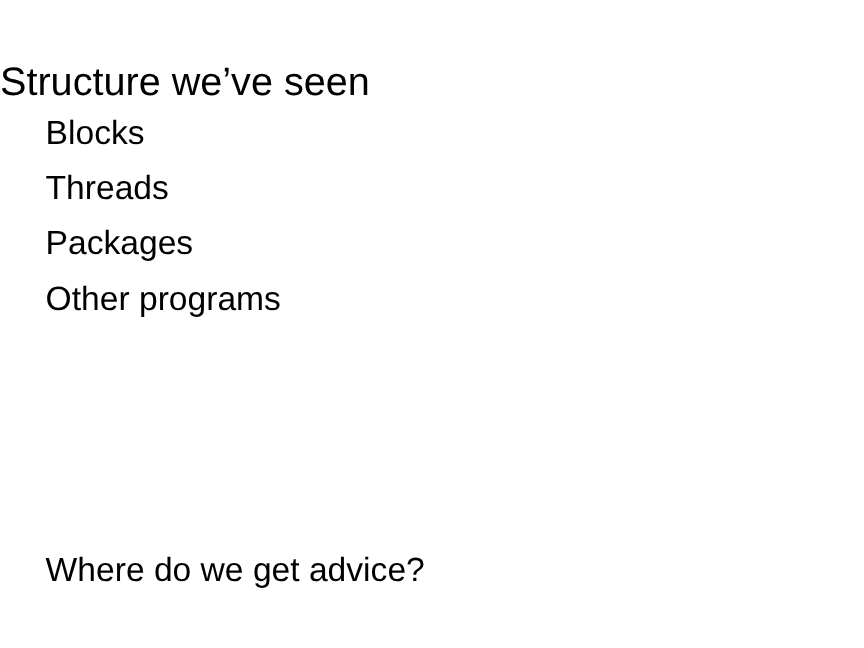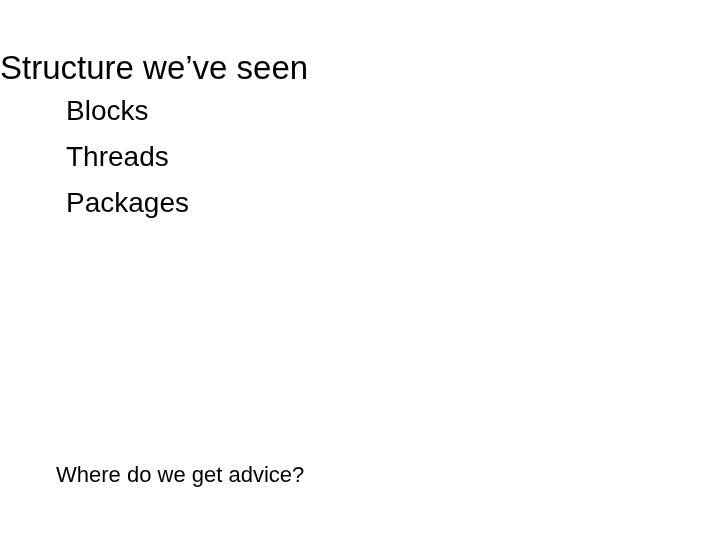--- a/index.html
+++ b/index.html
@@ -25,44 +25,44 @@
     font-size: 33px;
     line-height: 40px;
     color: #000000;
     white-space: nowrap;
   }
   .content-list {
     position: absolute;
     top: 88px;
     left: 38px;
     right: 2px;
-    margin-left: 28px;
   }
   .list-item {
     font-size: 28px;
     line-height: 46px;
     color: #000000;
     white-space: nowrap;
   }
   .question-line {
     position: absolute;
     top: 452px;
-    left: 56px;
-    font-size: 22px;
+    left: 38px;
+    font-size: 28px;
     line-height: 46px;
     color: #000000;
     white-space: nowrap;
   }
 </style>
 </head>
 <body>
 
 <div class="slide">
   <div class="slide-title">Structure we’ve seen</div>
 
   <div class="content-list">
     <div class="list-item">Blocks</div>
     <div class="list-item">Threads</div>
     <div class="list-item">Packages</div>
+    <div class="list-item">Other programs</div>
   </div>
 
   <div class="question-line">Where do we get advice?</div>
 </div>
 
 </body></html>

